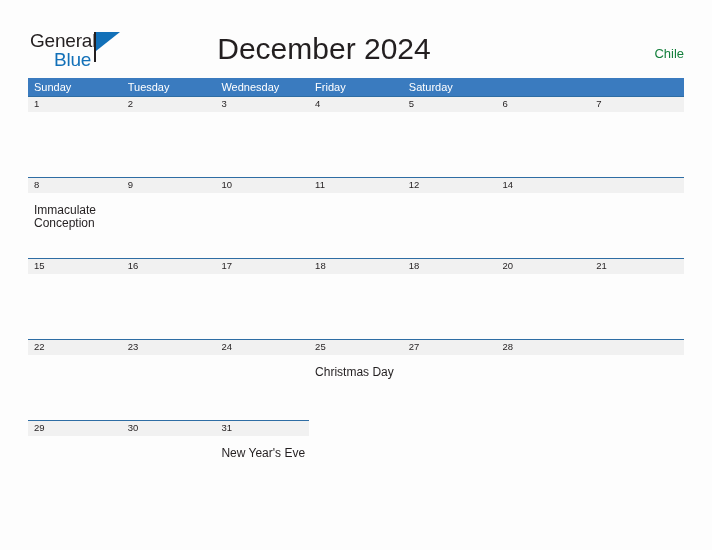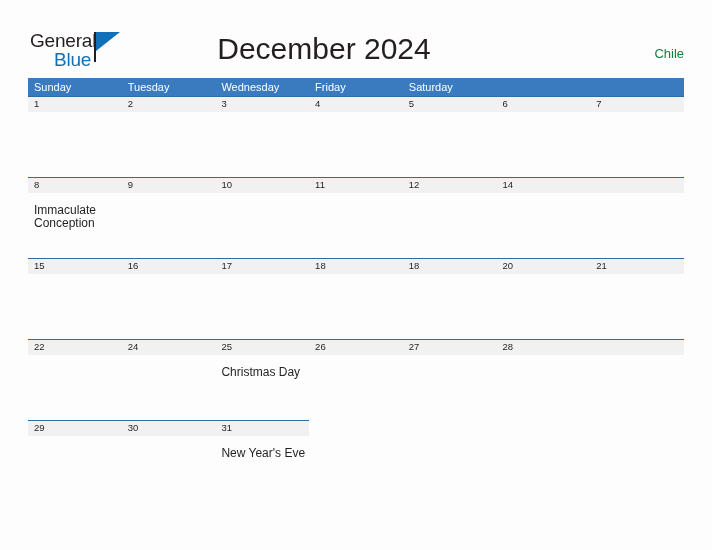--- a/index.html
+++ b/index.html
@@ -268,32 +268,32 @@
             </div>
           </div>
         </div>
         <div class="week">
           <div class="dayband" style="width: 656px;"></div>
           <div class="daycells">
             <div class="daycell">
               <div class="daynum">22</div>
             </div>
             <div class="daycell">
+              <div class="daynum">23</div>
+            </div>
+            <div class="daycell">
               <div class="daynum">24</div>
             </div>
             <div class="daycell">
               <div class="daynum">25</div>
               <div class="dayevents">
                 <div class="event">Christmas Day</div>
               </div>
             </div>
             <div class="daycell">
-              <div class="daynum">26</div>
-            </div>
-            <div class="daycell">
               <div class="daynum">27</div>
             </div>
             <div class="daycell">
               <div class="daynum">28</div>
             </div>
           </div>
         </div>
         <div class="week">
           <div class="dayband" style="width: 281.143px;"></div>
           <div class="daycells">

